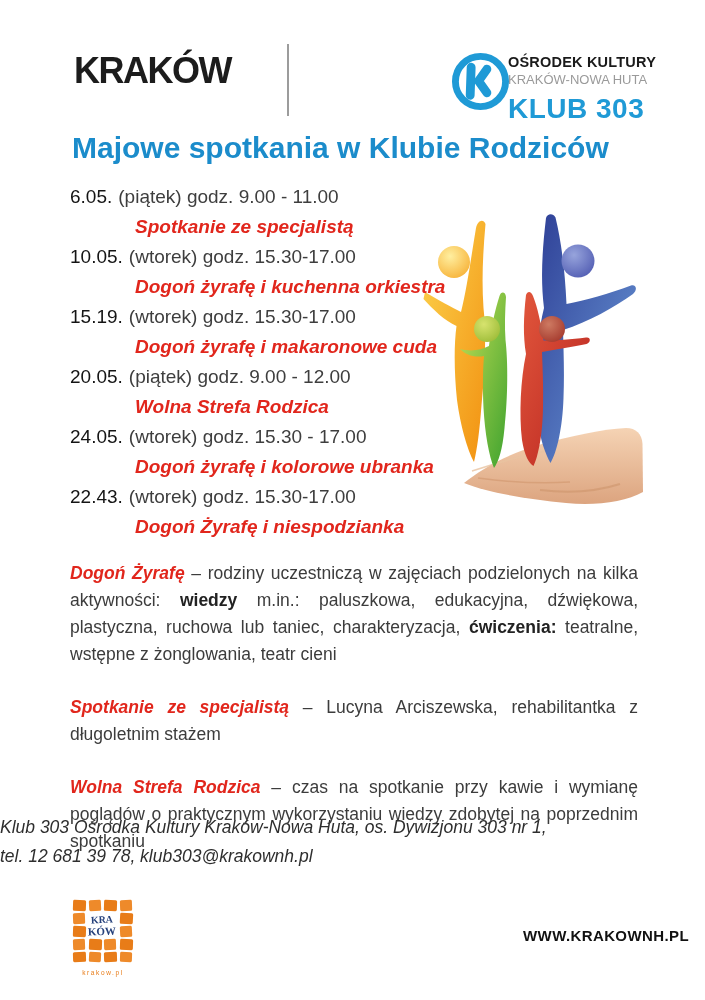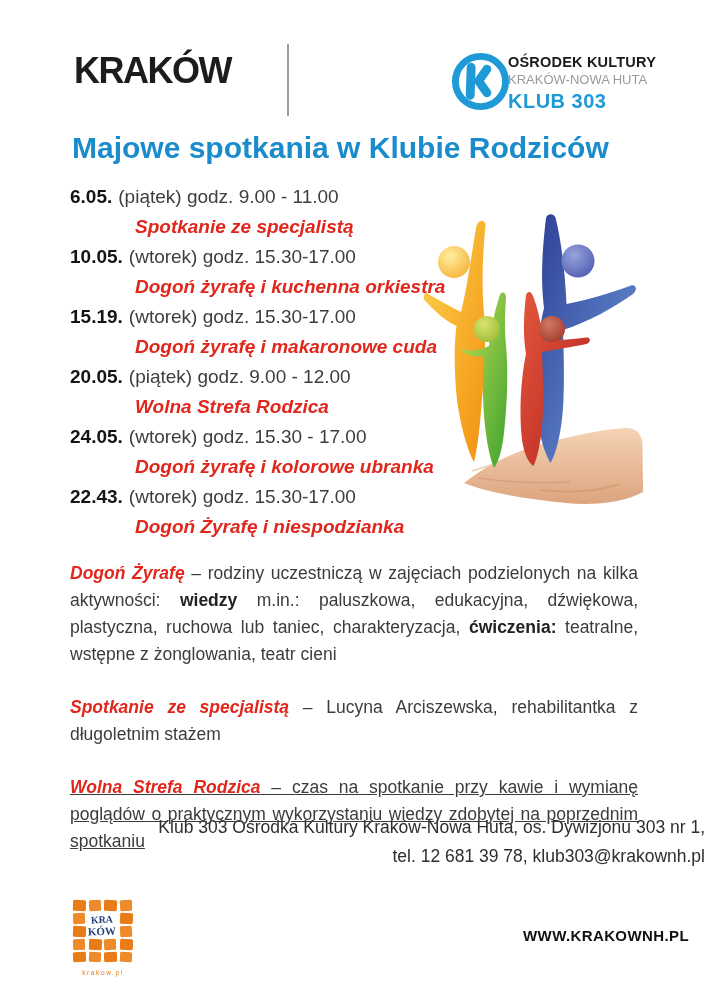--- a/index.html
+++ b/index.html
@@ -16,46 +16,46 @@
   }
   .header-divider {
     position:absolute; left:287px; top:44px; width:2px; height:72px; background:#9c9c9c;
   }
   .org-logo { position:absolute; left:451px; top:52px; width:59px; height:59px; }
   .ring { fill:none; stroke:var(--logo-blue,#1f9ad6); }
   .kstroke { fill:none; stroke:var(--logo-blue,#1f9ad6); stroke-linecap:round; stroke-linejoin:round; }
   .org-text { position:absolute; left:508px; top:54px; }
   .org-line1 { font-size:14.5px; font-weight:bold; color:#1a1a1a; letter-spacing:0.2px; line-height:16px; }
   .org-line2 { font-size:13px; color:var(--muted-gray,#9a9a9a); line-height:15px; margin-top:2px; }
-  .org-line3 { font-size:20px; font-weight:bold; color:var(--logo-blue,#1f9ad6); letter-spacing:0.5px; line-height:26px; margin-top:1px; }
+  .org-line3 { font-size:28px; font-weight:bold; color:var(--logo-blue,#1f9ad6); letter-spacing:0.5px; line-height:26px; margin-top:9px; }
   
   .page-title {
     position:absolute; left:72px; top:131px;
     font-size:30px; font-weight:bold; color:var(--accent-blue,#1b8ccb);
   }
   
   .illustration { position:absolute; left:420px; top:200px; width:285px; height:340px; z-index:1; }
   
   .schedule { position:absolute; left:70px; top:182px; z-index:2; font-size:19px; }
   .sched-line { line-height:30px; color:#3e3e3e; white-space:nowrap; }
-  .date { font-weight:bold; color:#141414; margin-right:6px; }
+  .date { font-weight:normal; color:#141414; margin-right:6px; }
   .activity {
     line-height:30px; padding-left:65px; white-space:nowrap;
     color:var(--accent-red,#e1261c); font-weight:bold; font-style:italic;
   }
   
   .info-block { position:absolute; left:70px; top:560px; width:568px; z-index:2; }
   p.info { margin:0 0 26px 0; font-size:17.5px; line-height:27px; text-align:justify; }
-  p.info:last-child { margin-bottom:0;text-decoration:underline; }
+  p.info:last-child { margin-bottom:0; }
   .term { color:var(--accent-red,#e1261c); font-weight:bold; font-style:italic; }
   p.info b { color:#222222; }
   
   .contact {
-    position:absolute; left:0; top:813px; width:705px; text-align:right;
-    font-size:17.5px; line-height:29px; color:#2e2e2e;
+    position:absolute; left:0; top:813px; width:705px; text-align:left;
+    font-size:17.5px; line-height:29px; color:#2e2e2e;font-style:italic;
   }
   
   .mosaic-logo { position:absolute; left:72px; top:899px; width:64px; height:80px; }
   .tile { fill:var(--logo-orange,#e87c18); }
   .tile-alt { fill:#ee8a2a; }
   .mosaic-kra { fill:var(--logo-navy,#27427c); font-family:"Liberation Serif", serif; font-weight:bold; }
   .mosaic-caption { fill:var(--logo-orange,#e87c18); font-family:"Liberation Sans", sans-serif; letter-spacing:1.6px; }
   .website {
     position:absolute; right:16px; top:927px;
     font-size:15px; font-weight:bold; color:#111111; letter-spacing:0.4px;

